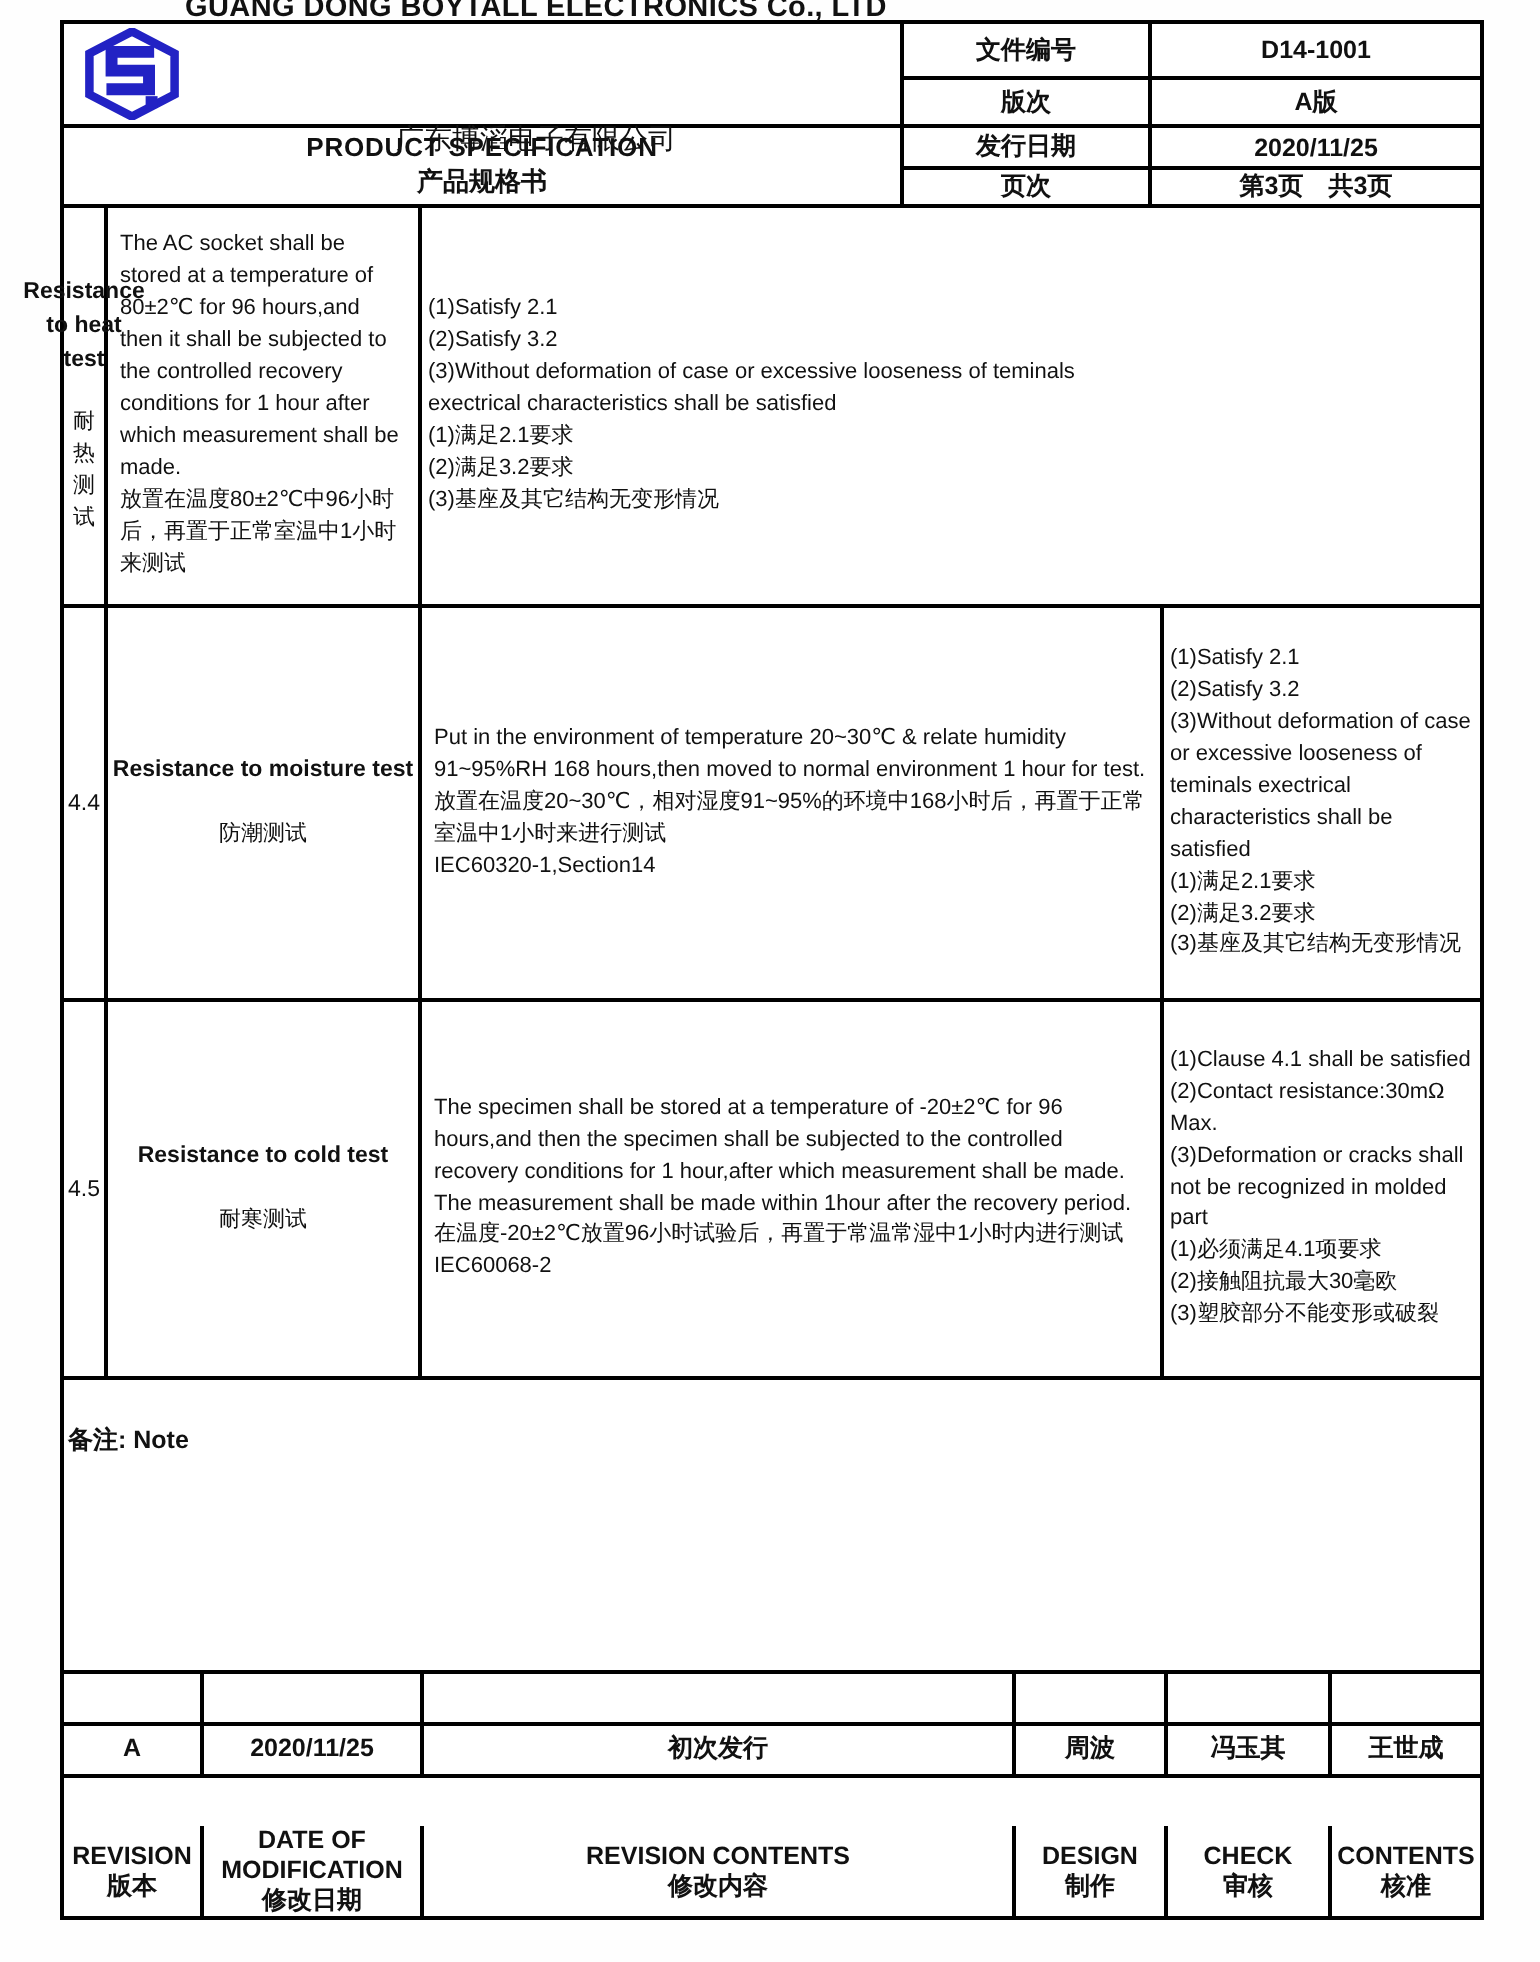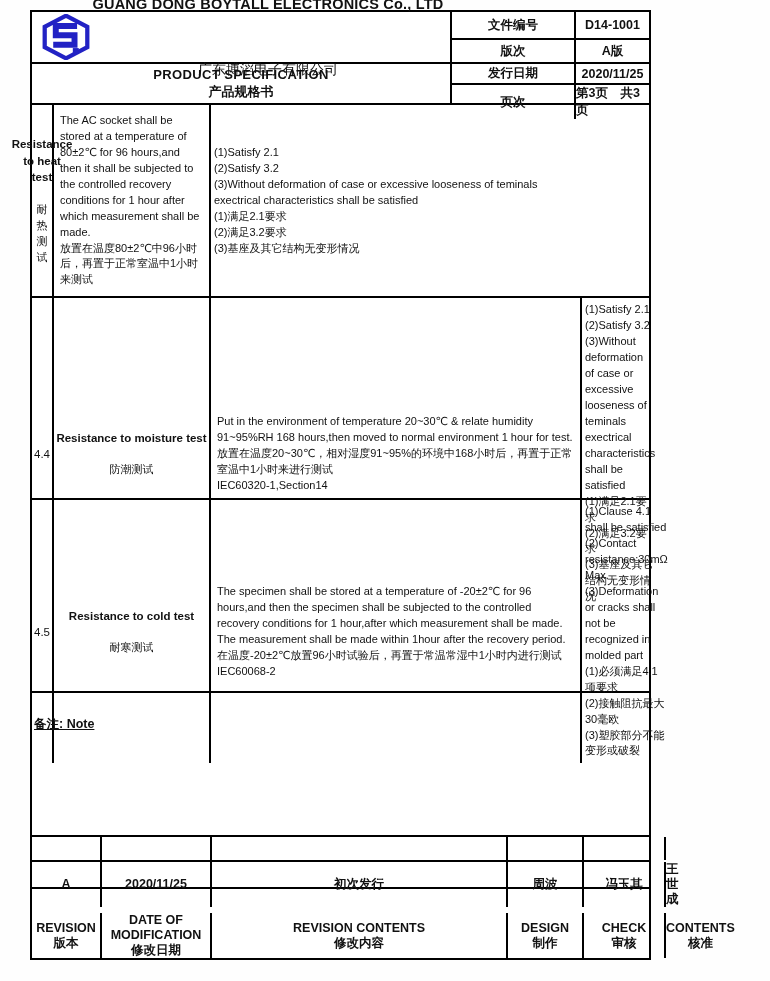--- a/index.html
+++ b/index.html
@@ -1,18 +1,18 @@
 <!DOCTYPE html>
 <html><head>
 <meta charset="utf-8">
 <style>
   html,body{margin:0;padding:0;background:#ffffff;}
   body{width:770px;height:981px;position:relative;font-family:"Liberation Sans","DejaVu Sans",sans-serif;color:#111;}
   .page{position:relative;width:770px;height:981px;background:#fefefe;}
-  .doc{position:absolute;left:30px;top:10px;width:621px;height:950px;border:2px solid #000;box-sizing:border-box;display:flex;flex-direction:column;background:#fff;}
+  .doc{position:absolute;left:30px;top:10px;width:712px;height:950px;border:2px solid #000;box-sizing:border-box;display:flex;flex-direction:column;background:#fff;}
 
   
   .header{height:93px;display:flex;box-sizing:border-box;border-bottom:2px solid #000;}
   .header-left{width:420px;border-right:2px solid #000;box-sizing:border-box;display:flex;flex-direction:column;}
   .company-row{height:52px;border-bottom:2px solid #000;box-sizing:border-box;display:flex;align-items:center;padding:0 6px;}
   .logo{width:52px;height:46px;flex:0 0 auto;margin-left:2px;}
   .company-names{flex:1;text-align:center;line-height:1.25;}
   .company-en{font-size:14.5px;font-weight:700;letter-spacing:.2px;}
   .company-cn{font-size:14px;font-weight:400;margin-top:48px;}
   .title-row{flex:1;display:flex;flex-direction:column;align-items:center;justify-content:center;line-height:1.3;}
@@ -32,21 +32,21 @@
   .c-id{border-right:2px solid #000;display:flex;align-items:center;justify-content:center;font-size:11.5px;}
   .c-name{border-right:2px solid #000;display:flex;flex-direction:column;align-items:center;justify-content:center;text-align:center;line-height:1.45;}
   .c-name .nm-en{font-size:11.5px;font-weight:700;}
   .c-name .nm-cn{font-size:11px;font-weight:400;margin-top:16px;}
   .c-desc{border-right:2px solid #000;display:flex;align-items:center;padding:6px 6px;}
   .c-desc .txt{font-size:11px;line-height:1.45;white-space:pre-line;}
   .c-req{display:flex;align-items:center;padding:4px 3px;}
   .c-req .txt{font-size:11px;line-height:1.45;white-space:pre-line;}
 
   
-  .note{height:150px;box-sizing:border-box;border-bottom:2px solid #000;padding:21px 2px;text-decoration:underline;}
+  .note{height:150px;box-sizing:border-box;border-bottom:2px solid #000;padding:21px 2px;}
   .note-label{font-size:12.5px;font-weight:700;}
 
   
   .rev-row{display:grid;grid-template-columns:70px 110px 296px 76px 82px 1fr;box-sizing:border-box;border-bottom:2px solid #000;}
   .rev-empty{height:26px;}
   .rev-data{height:27px;}
   .rev-head{flex:1;border-bottom:none;margin-top:24px;}
   .rv{box-sizing:border-box;border-right:2px solid #000;display:flex;align-items:center;justify-content:center;text-align:center;font-weight:700;font-size:12.5px;white-space:pre-line;line-height:1.2;}
   .rv:last-child{border-right:none;}
   .rev-head .rv{font-size:12.5px;}

